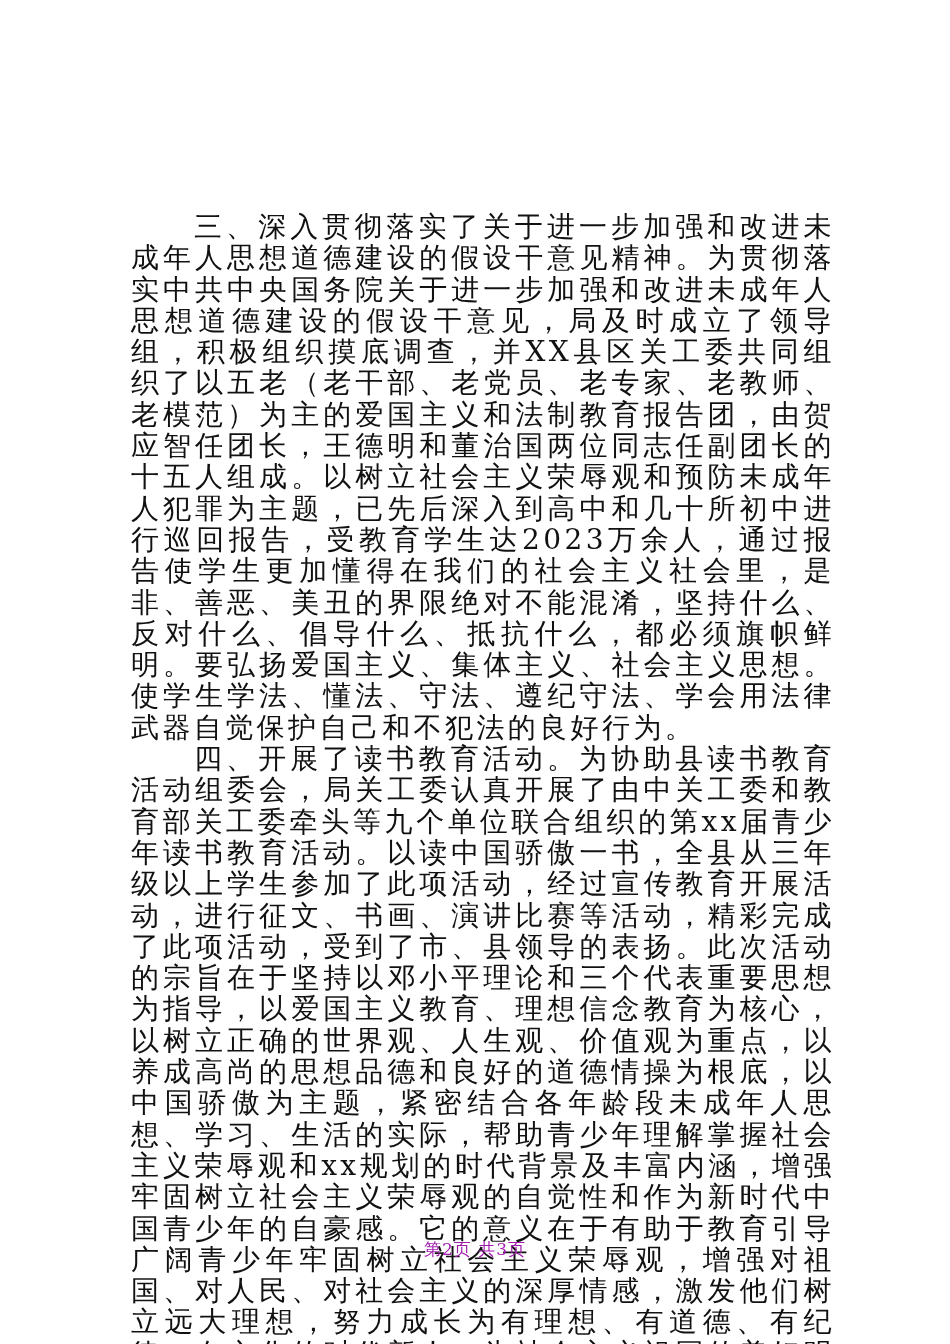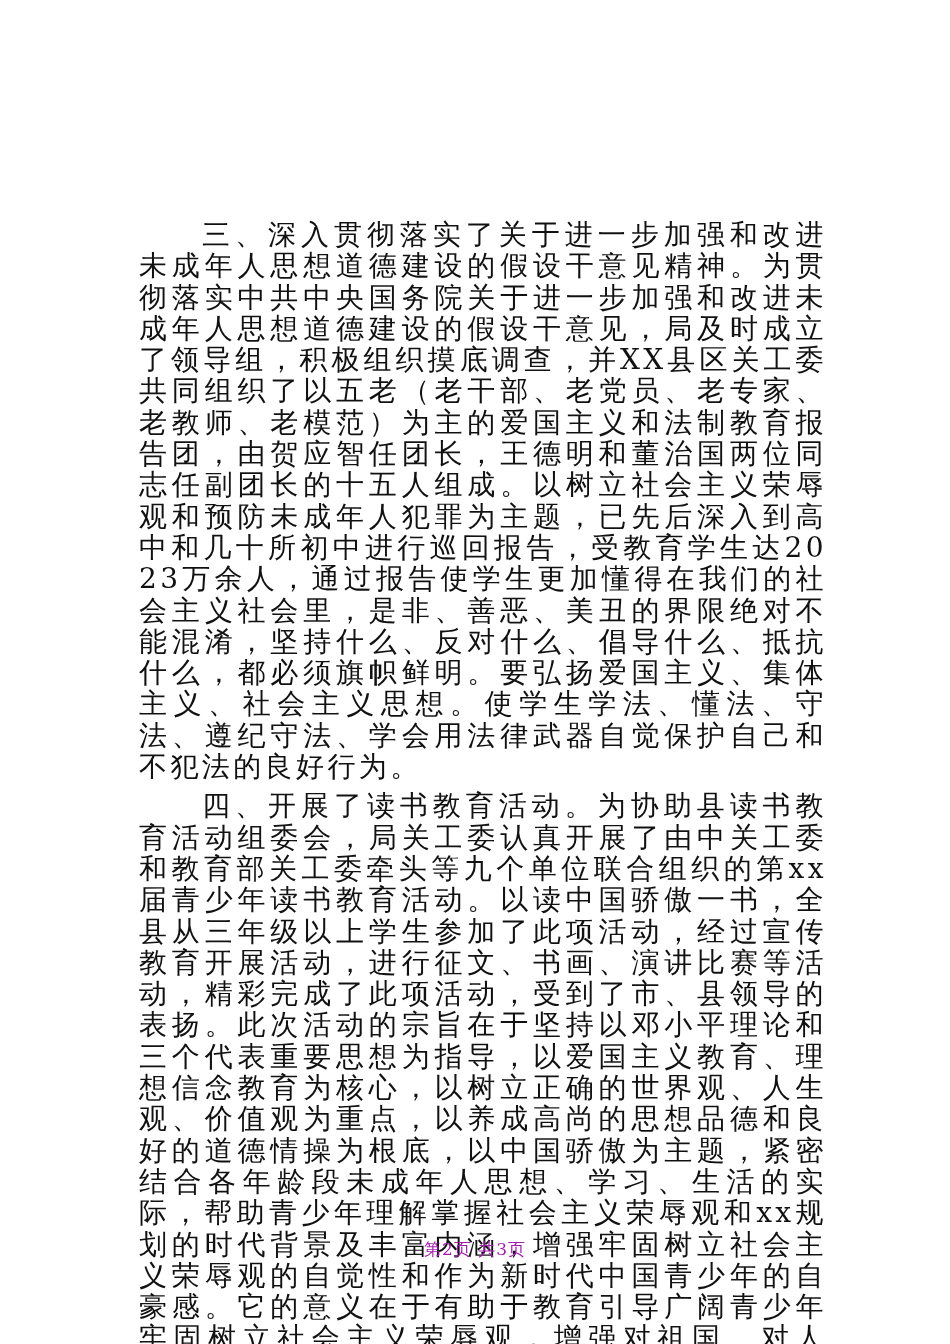--- a/index.html
+++ b/index.html
@@ -12,21 +12,21 @@
     left: 131px;
     top: 211px;
     width: 704px;
     font-family: "DejaVu Serif", "Liberation Serif", serif;
     font-size: 28px;
     line-height: 31.3px;
     color: #111111;
     letter-spacing: 3.4px;
   }
   .para {
-    margin: 8px;
+    margin: 0;
     text-indent: 63px;
     text-align: justify;
     text-align-last: left;
     word-break: break-all;
   }
   .footer {
     position: absolute;
     left: 0; width: 950px;
     top: 1238px;
     text-align: center;

